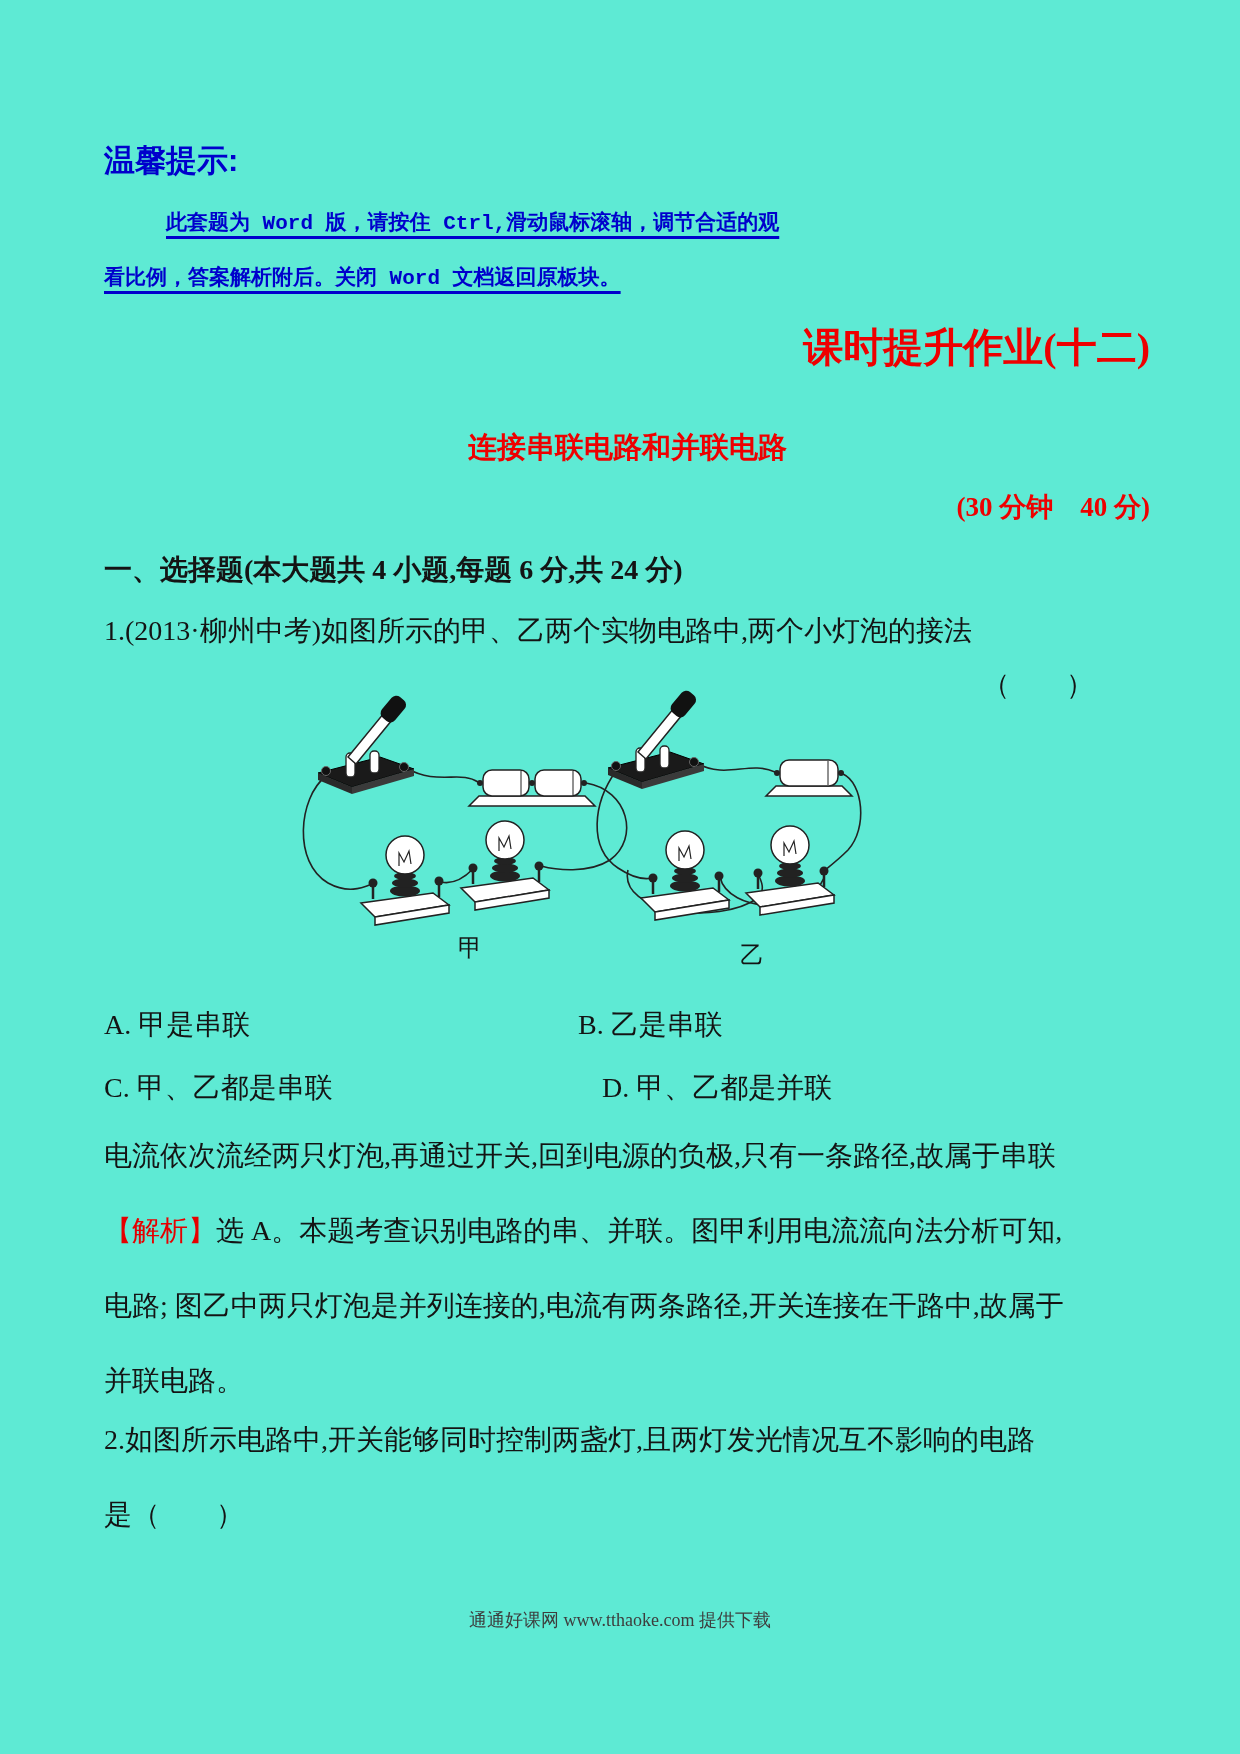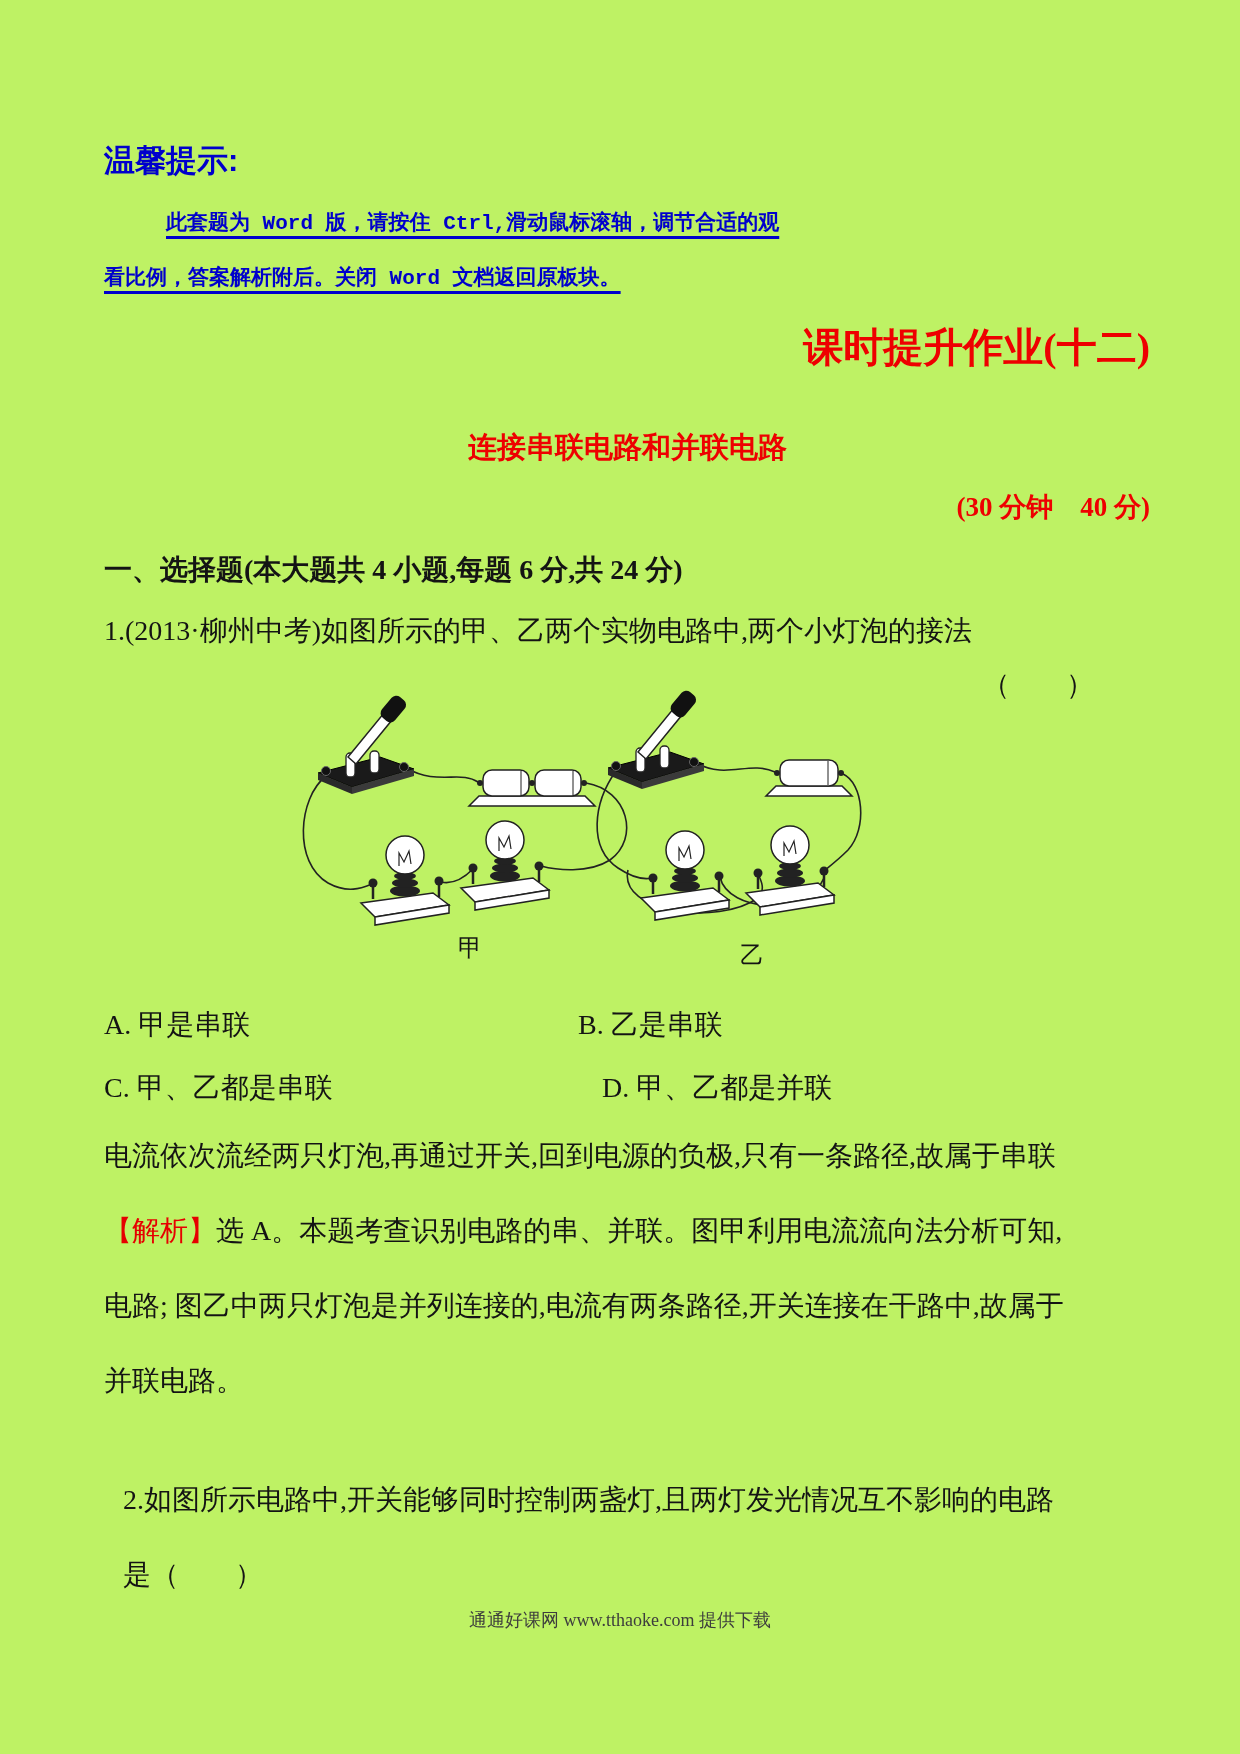--- a/index.html
+++ b/index.html
@@ -1,17 +1,17 @@
 <!DOCTYPE html>
 <html><head>
 <meta charset="utf-8">
 <style>
   html,body { margin:0; padding:0; background:#ffffff; }
   .page {
-    position:relative; width:1240px; height:1754px; background:#bef264;
+    position:relative; width:1240px; height:1754px; background:#5eead4;
     font-family:"Liberation Serif", serif; color:#141414; overflow:hidden;
   }
   .abs { position:absolute; white-space:nowrap; }
 
   .notice-heading {
     left:104px; top:140px; font-family:"Liberation Sans", sans-serif;
     font-weight:bold; font-size:31px; color:#0000cc;
   }
   .notice-line {
     font-family:Liberation Mono, monospace; font-weight:bold; font-size:21px;
@@ -43,21 +43,21 @@
   .option { font-size:28px; }
   .opt-a { left:104px; top:1006px; }
   .opt-b { left:578px; top:1006px; }
   .opt-c { left:104px; top:1069px; }
   .opt-d { left:602px; top:1069px; }
 
   .para { position:absolute; left:104px; width:1050px; font-size:28px; line-height:75px; }
   .para > div { white-space:nowrap; }
   .analysis { top:1118px; }
   .analysis-tag { color:#e60000; }
-  .q2 { top:1462px;margin-left:19px; }
+  .q2 { top:1402px; }
 
   .page-footer {
     left:0; width:1240px; top:1608px; text-align:center;
     font-size:18px; color:#3d3d3d;
   }
   .fig-label { font-family:"Liberation Serif", serif; font-size:24px; fill:#141414; }
 </style>
 </head>
 <body>
 

